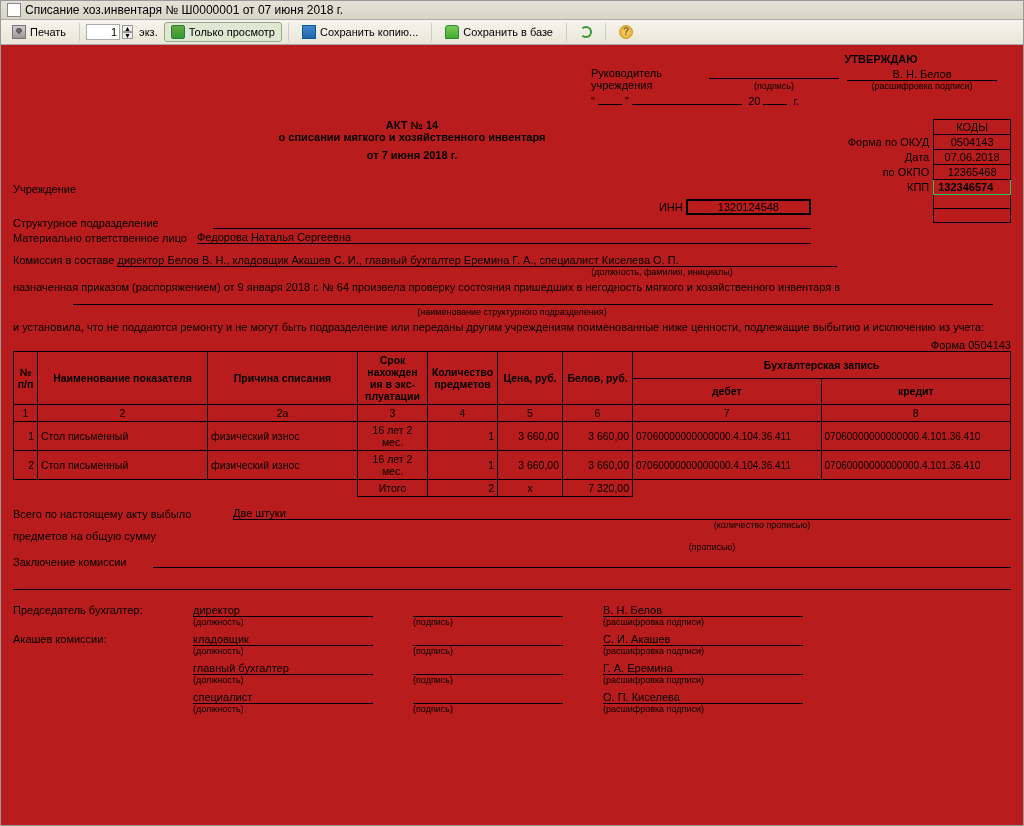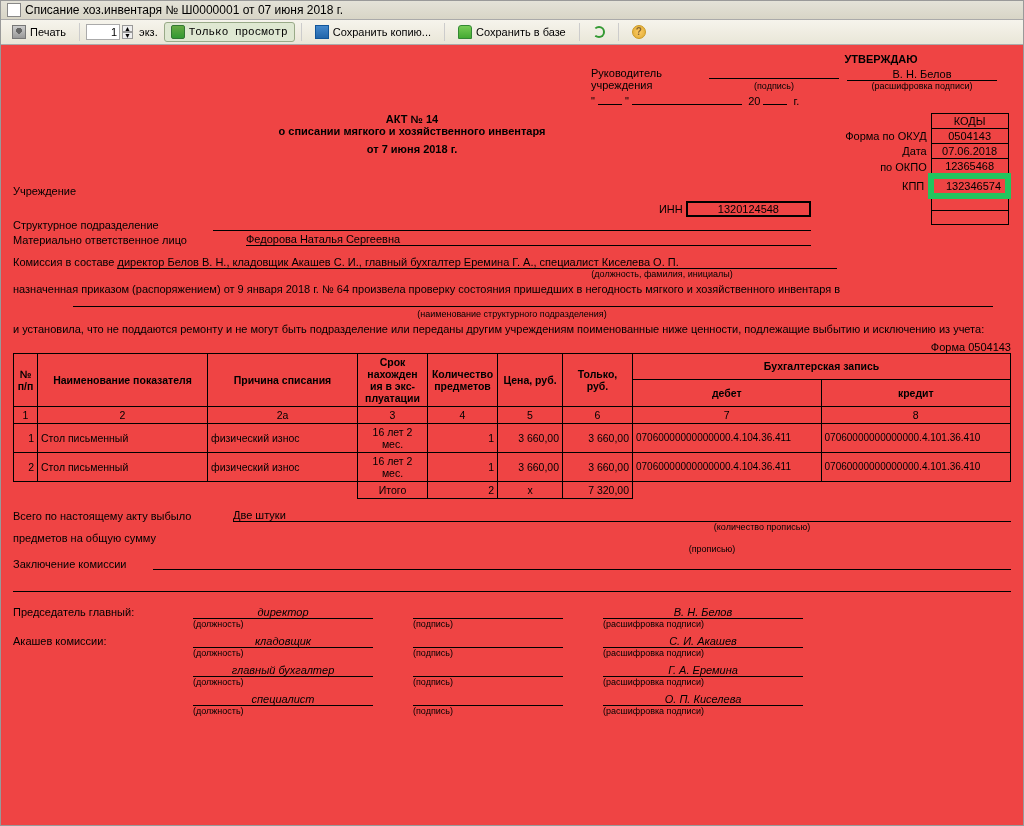--- a/index.html
+++ b/index.html
@@ -41,56 +41,56 @@
 .tbtn {
   display: inline-flex;
   align-items: center;
   gap: 4px;
   padding: 2px 6px;
   border: 1px solid transparent;
   border-radius: 3px;
   cursor: pointer;
   font-size: 11px;
 }
-.tbtn-active { border-color:#9a8; background:#dfe8d2;font-family:Liberation Mono, monospace; }
+.tbtn-active { border-color:#9a8; background:#dfe8d2; }
 .spin {
   width: 34px;
   border: 1px solid #aaa;
   padding: 1px 2px;
   text-align: right;
   font-size: 11px;
   background:#fff;
 }
 .spinbtns { display:inline-flex; flex-direction:column; }
 .spinbtns span { width:11px; height:7px; border:1px solid #999; background:#eee; font-size:7px; line-height:5px; text-align:center; cursor:pointer;}
 .sep { width:1px; height:18px; background:#ccc; margin:0 4px; }
 .ico { display:inline-block; width:14px; height:14px; }
 .ico-print { background: radial-gradient(circle at 50% 40%, #666 30%, transparent 31%), linear-gradient(#ccc,#999); border:1px solid #777;}
 .ico-lock { background: linear-gradient(#6a4,#393); border:1px solid #373; border-radius:2px;}
 .ico-disk { background: linear-gradient(#48c,#26a); border:1px solid #159;}
 .ico-db { background: linear-gradient(#7c5,#4a3); border:1px solid #383; border-radius:3px 3px 0 0;}
 .ico-refresh { border:2px solid #393; border-left-color:transparent; border-radius:50%; width:12px; height:12px;}
 .ico-help { background: radial-gradient(circle,#fc6,#da3); border:1px solid #c92; border-radius:50%; color:#863; font-weight:bold; font-size:10px; text-align:center; line-height:12px;}
 .page {
   flex:1;
-  background:#ef4444;
+  background:#b91c1c;
   overflow:auto;
   padding: 8px 12px 20px 12px;
 }
 .field-line { border-bottom:1px solid #000; display:inline-block; min-height:12px; }
 .small-caption { font-size:9px; text-align:center; }
 .codes-table { border-collapse:collapse; font-size:11px; }
 .codes-label { text-align:right; padding-right:4px; white-space:nowrap; font-size:11px;}
 .main-table { border-collapse:collapse; width:100%; font-size:10.5px; }
 .main-table th, .main-table td { border:1px solid #000; padding:2px 3px; text-align:center; vertical-align:middle; }
 .main-table td.left { text-align:left; }
 .main-table td.right { text-align:right; }
 .sig-row { display:flex; align-items:flex-start; margin-top:6px; }
 .sig-label { width:180px; }
-.sig-line { border-bottom:1px solid #000; text-align:center;font-style:italic; }
+.sig-line { border-bottom:1px solid #000; text-align:left; }
 .sig-cap { font-size:9px; }
 .inn-box { border:2px solid #000; display:inline-block; padding:0 30px; }
 </style>
 </head>
 <body>
 
 <div class="window">
   <div class="titlebar">
     <span class="doc-icon"></span>
     <span>Списание хоз.инвентаря № Ш0000001 от 07 июня 2018 г.</span>
@@ -156,21 +156,21 @@
           <span>"</span>
           <span class="field-line" style="width:110px;"></span>
           &nbsp;<span>20</span>
           <span class="field-line" style="width:24px;"></span>
           &nbsp;<span>г.</span>
         </div>
       </div>
     </div>
 
     
-    <div style="display:flex;margin-top:6px;">
+    <div style="display:flex;margin-top:12px;">
       <div style="flex:1;text-align:center;">
         <div style="font-weight:bold;">АКТ № 14</div>
         <div style="font-weight:bold;">о списании мягкого и хозяйственного инвентаря</div>
         <div style="font-weight:bold;margin-top:6px;">от 7 июня 2018 г.</div>
       </div>
       <div style="width:200px;">
         <table style="border-collapse:collapse;margin-left:auto;">
           <tbody>
               <tr>
                 <td class="codes-label"></td>
@@ -183,21 +183,21 @@
           <tr>
                 <td class="codes-label">Дата</td>
                 <td style="border:1px solid #000;text-align:center;padding:1px 4px;">07.06.2018</td>
               </tr>
           <tr>
                 <td class="codes-label">по ОКПО</td>
                 <td style="border:1px solid #000;text-align:center;padding:1px 4px;">12365468</td>
               </tr>
           <tr>
                 <td class="codes-label">КПП</td>
-                <td style="border:6px solid #22c55e;text-align:right;padding:1px 4px;">132346574</td>
+                <td style="border:1px solid #22c55e;text-align:left;padding:1px 4px;font-weight:bold;">132346574</td>
               </tr>
           <tr>
                 <td></td>
                 <td style="border:1px solid #000;height:14px;"></td>
               </tr>
           <tr>
                 <td></td>
                 <td style="border:1px solid #000;height:14px;"></td>
               </tr>
         </tbody>
@@ -219,21 +219,21 @@
       <div style="width:200px;"></div>
     </div>
 
     
     <div style="display:flex;align-items:flex-end;margin-top:2px;">
       <div style="width:200px;">Структурное подразделение</div>
       <div class="field-line" style="flex:1;"></div>
       <div style="width:200px;"></div>
     </div>
     <div style="display:flex;align-items:flex-end;margin-top:2px;">
-      <div style="width:233px;">Материально ответственное лицо</div>
+      <div style="width:184px;">Материально ответственное лицо</div>
       <div class="field-line" style="flex:1;">Федорова Наталья Сергеевна</div>
       <div style="width:200px;"></div>
     </div>
 
     
     <div style="margin-top:10px;">
       <span>Комиссия в составе</span>
       <span class="field-line" style="width:720px;">директор Белов В. Н., кладовщик Акашев С. И., главный бухгалтер Еремина  Г. А., специалист Киселева О. П.</span>
     </div>
     <div class="small-caption" style="padding-left:300px;">(должность, фамилия, инициалы)</div>
@@ -246,21 +246,21 @@
     
     <table class="main-table">
       <tbody>
           <tr>
         <th rowspan="2" style="width:24px;">№ п/п</th>
         <th rowspan="2" style="width:170px;">Наименование показателя</th>
         <th rowspan="2" style="width:150px;">Причина списания</th>
         <th rowspan="2" style="width:70px;">Срок нахожден ия в экс- плуатации</th>
         <th rowspan="2" style="width:70px;">Количество предметов</th>
         <th rowspan="2" style="width:65px;">Цена, руб.</th>
-        <th rowspan="2" style="width:70px;">Только, руб.</th>
+        <th rowspan="2" style="width:70px;">Белов, руб.</th>
         <th colspan="2">Бухгалтерская запись</th>
       </tr>
       <tr>
         <th>дебет</th>
         <th>кредит</th>
       </tr>
       <tr>
         <td>1</td>
         <td>2</td>
         <td>2а</td>
@@ -321,21 +321,21 @@
     <div class="small-caption" style="padding-left:400px;">(прописью)</div>
     <div style="display:flex;align-items:flex-end;margin-top:4px;">
       <div style="width:140px;">Заключение комиссии</div>
       <div class="field-line" style="flex:1;"></div>
     </div>
     <div class="field-line" style="width:100%;margin-top:10px;"></div>
 
     
     <div id="sig-block" style="margin-top:12px;">
         <div class="sig-row">
-          <div class="sig-label">Председатель главный:</div>
+          <div class="sig-label">Председатель бухгалтер:</div>
           <div style="width:180px;">
             <div class="sig-line">директор</div>
             <div class="sig-cap">(должность)</div>
           </div>
           <div style="width:40px;"></div>
           <div style="width:150px;">
             <div class="sig-line">&nbsp;</div>
             <div class="sig-cap">(подпись)</div>
           </div>
           <div style="width:40px;"></div>

